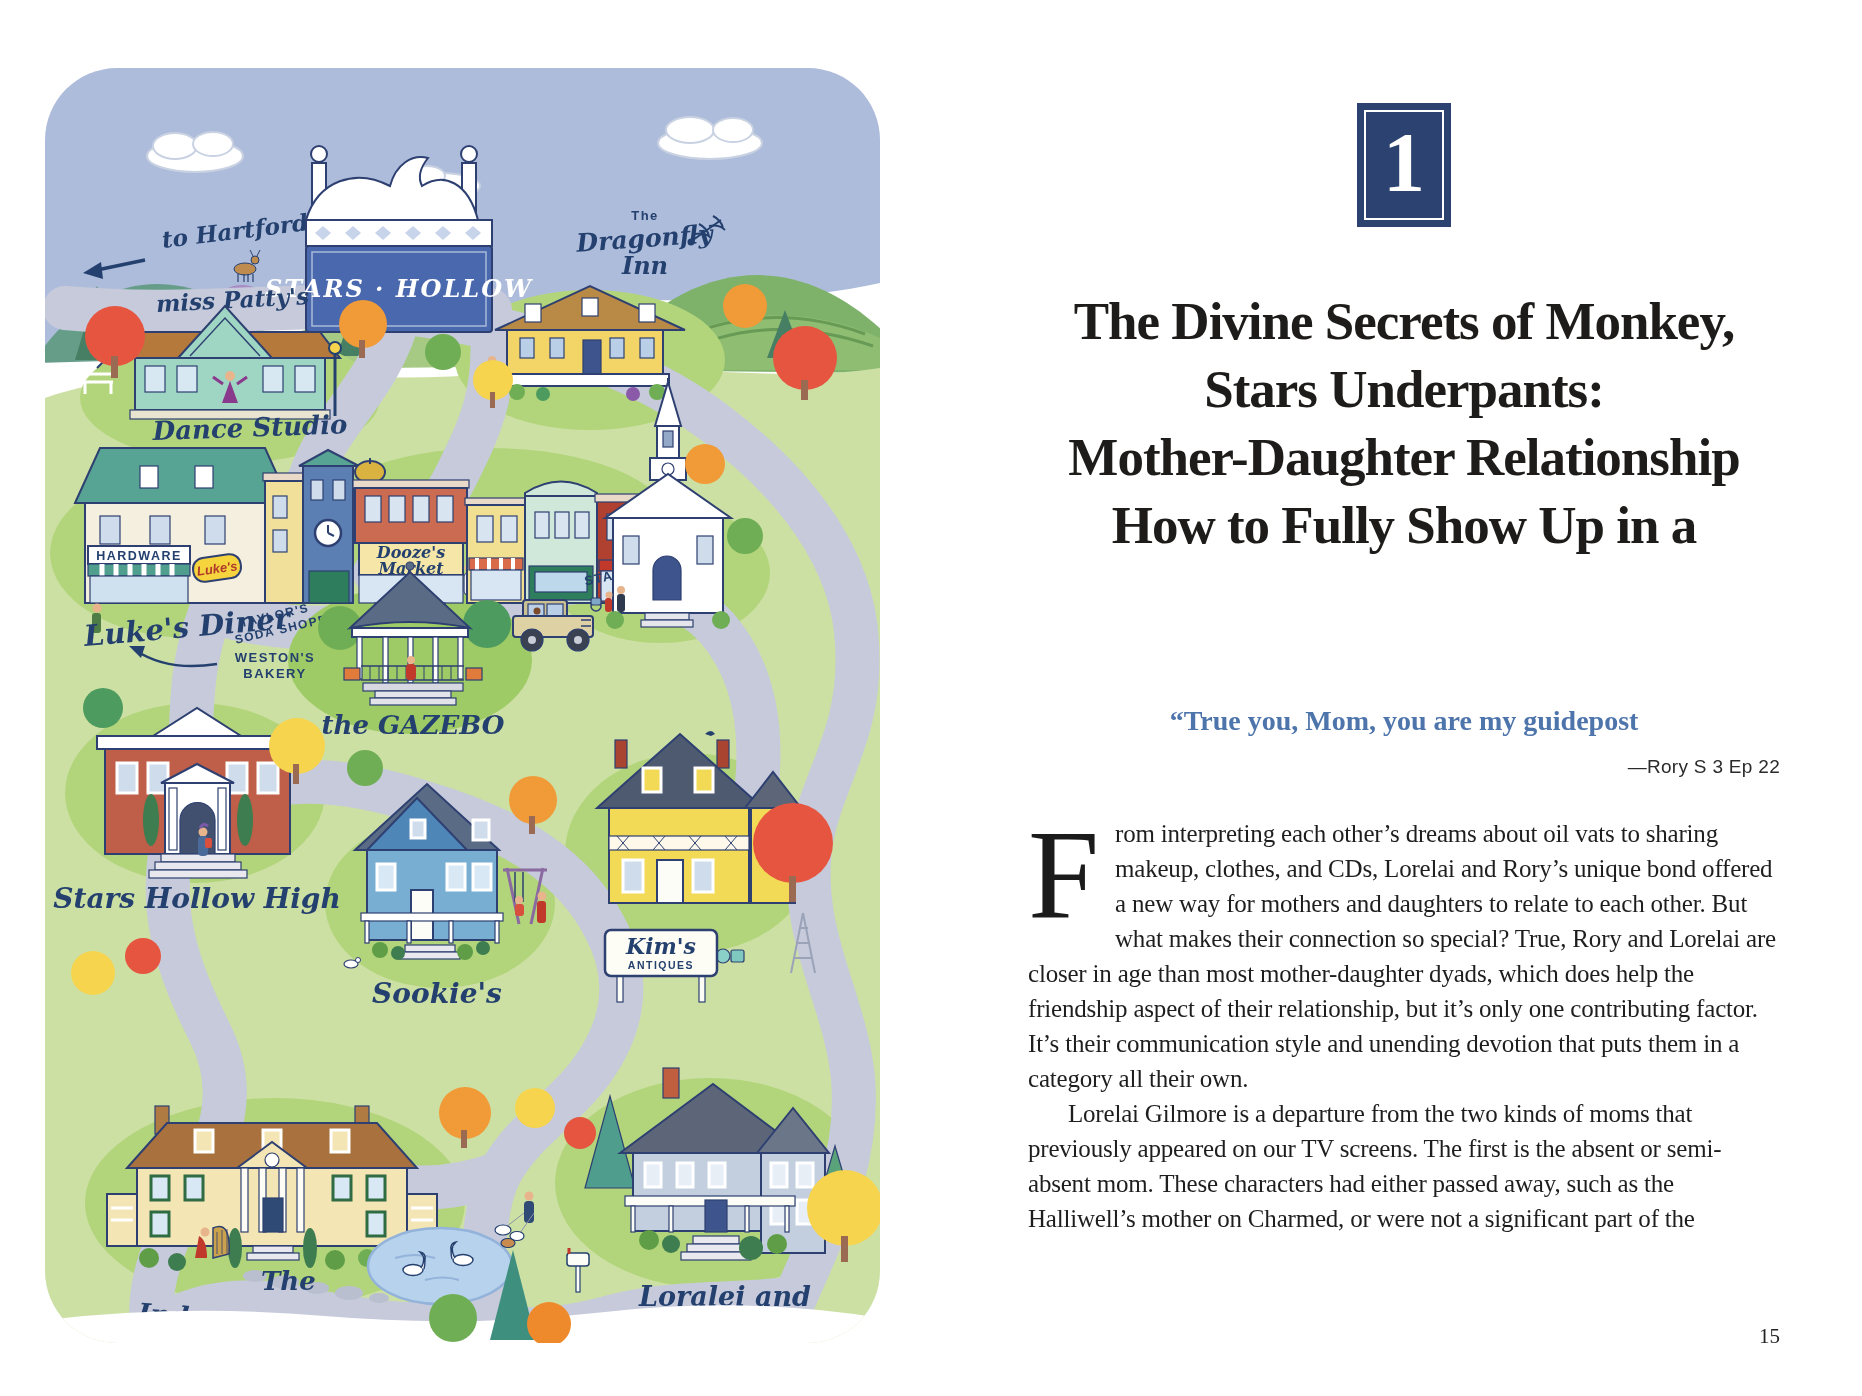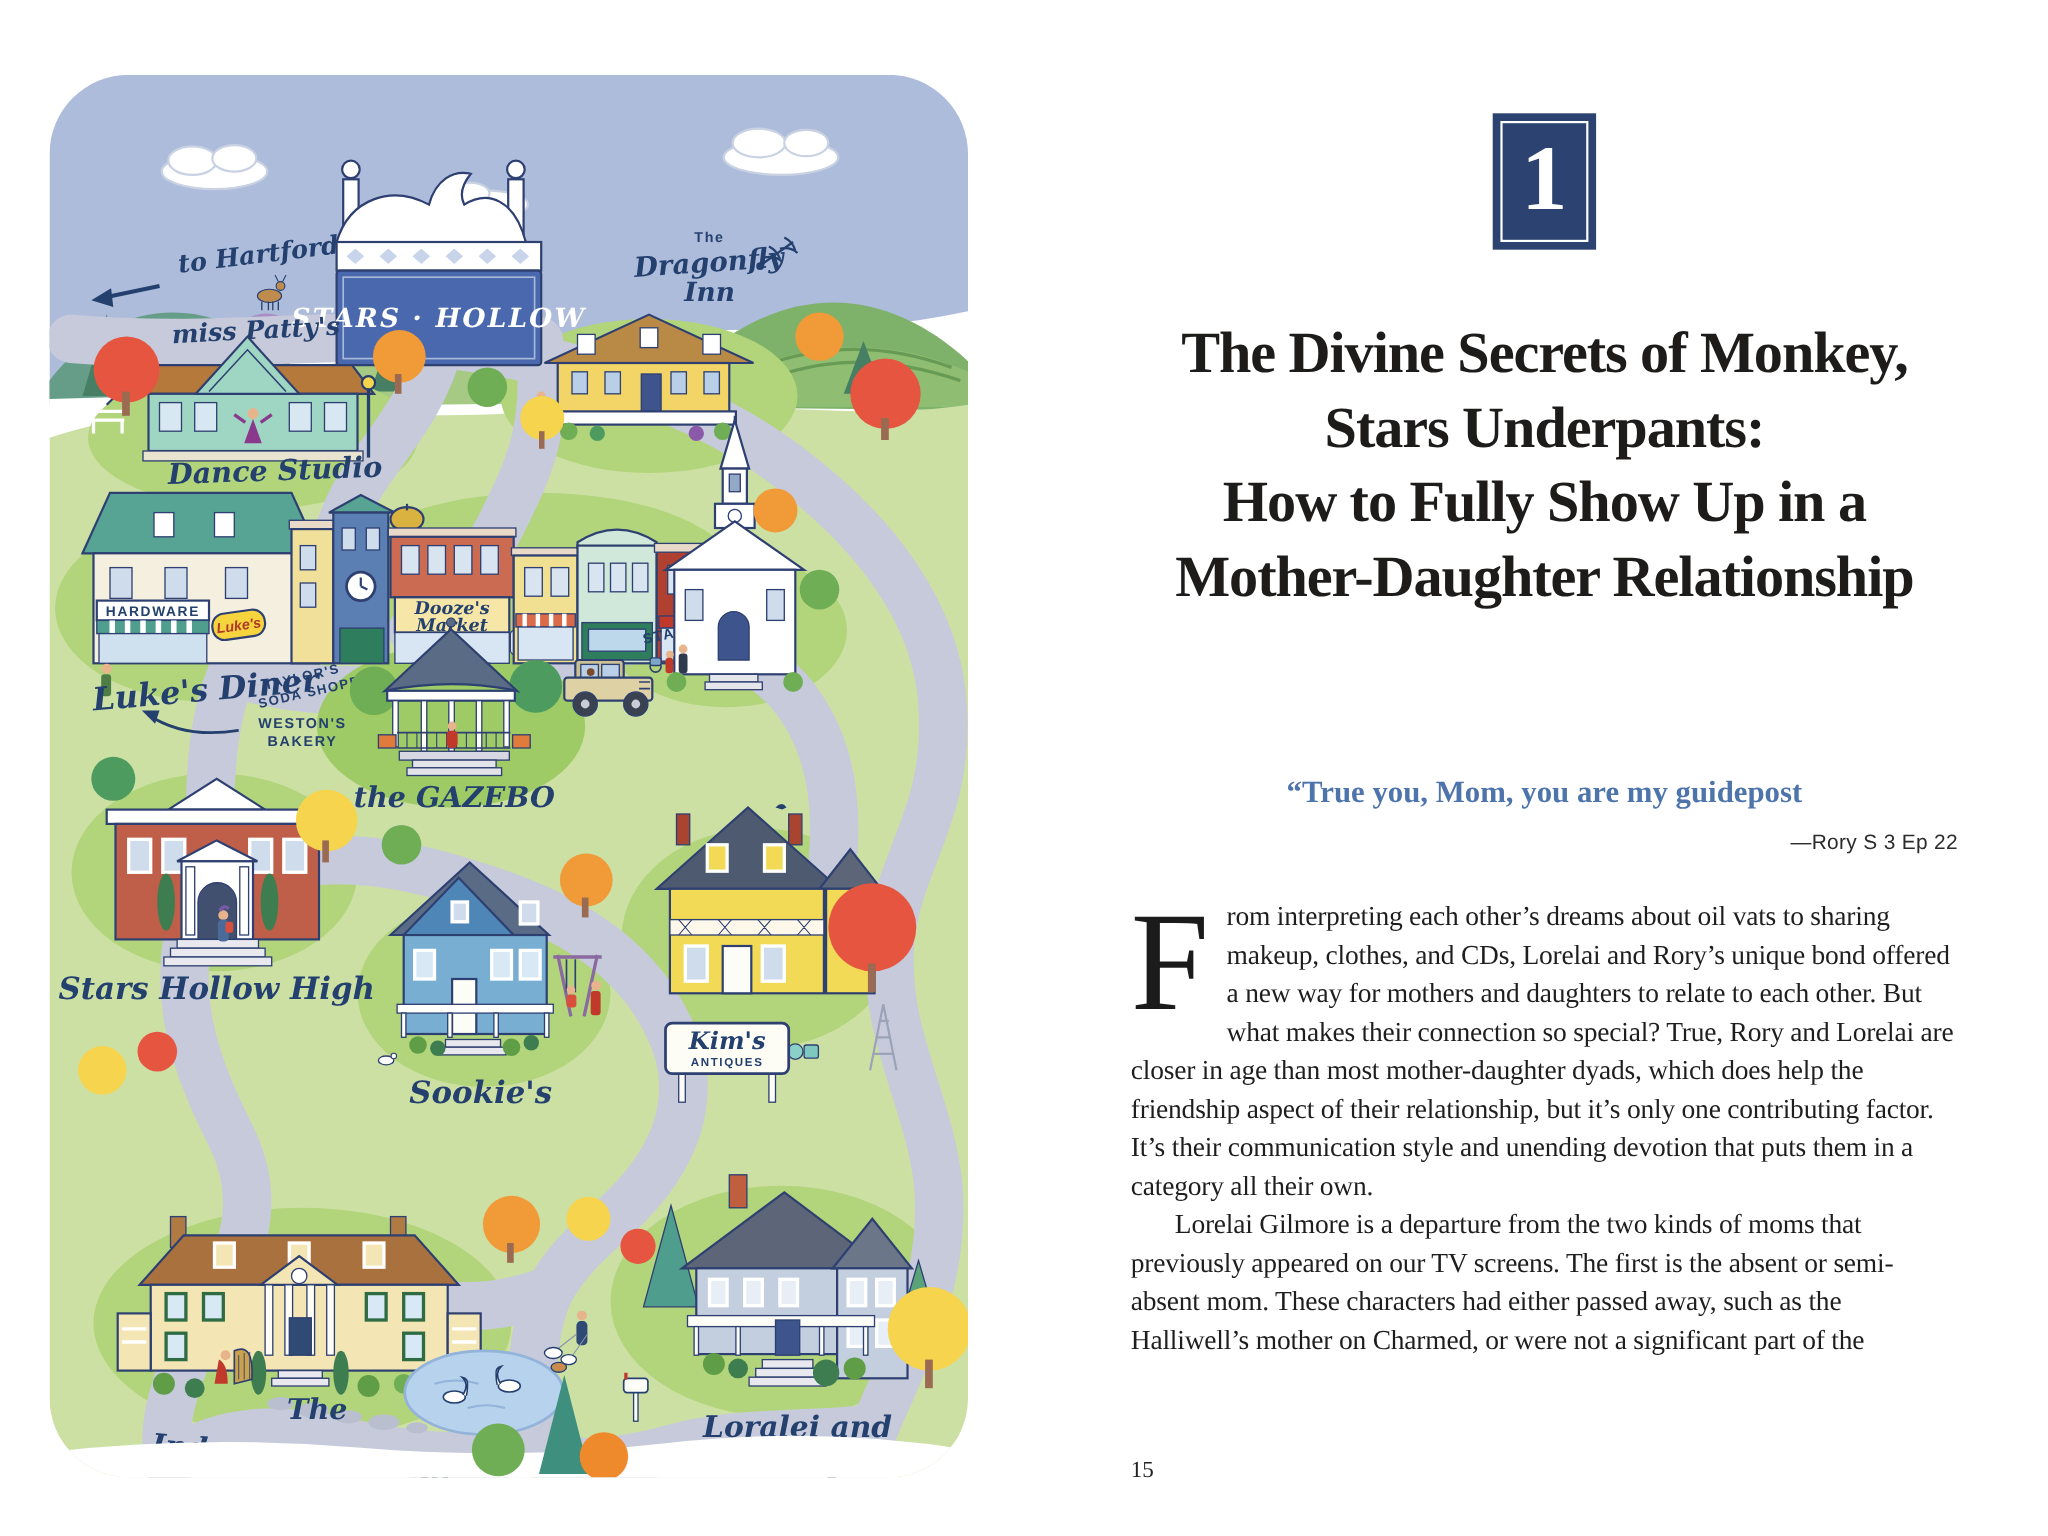--- a/index.html
+++ b/index.html
@@ -22,21 +22,21 @@
        font-weight:bold;font-size:28px;line-height:39px;color:#4d74ab;}
   .quote span{display:block;}
   .attribution{margin-top:16px;text-align:right;font-family:"Liberation Sans",sans-serif;
        font-weight:normal;font-size:19px;color:#2b2b2b;letter-spacing:.3px;}
   .para{font-family:"Liberation Serif",serif;font-size:25px;line-height:35px;
        color:#1e1e1e;margin:0;letter-spacing:-.2px;}
   .p1{margin-top:38px;}
   .dropcap{float:left;font-family:"Liberation Serif",serif;font-size:128px;
        line-height:96px;padding:10px 16px 0 0;color:#1b1b1b;}
   .p2{text-indent:40px;}
-  .pagenum{position:absolute;top:1324px;left:0;width:100%;text-align:left;
+  .pagenum{position:absolute;top:1324px;left:0;width:100%;text-align:right;
        font-family:"Liberation Serif",serif;font-size:21px;color:#222222;}
 
   
   .script{font-family:"DejaVu Serif",serif;font-style:italic;font-weight:bold;fill:#24406e;}
   .caps{font-family:"Liberation Sans",sans-serif;font-weight:bold;fill:#24406e;letter-spacing:1.5px;}
   .signtext{font-family:"DejaVu Serif",serif;font-style:italic;font-weight:bold;fill:#ffffff;letter-spacing:2px;}
   .bldg{stroke:#2e4071;stroke-width:2;}
   .thin{stroke:#2e4071;stroke-width:1.2;}
 </style>
 </head>
@@ -613,22 +613,22 @@
 <div class="right-page">
   <div class="chapter-badge">
     <div class="badge-inner">
       <span>1</span>
     </div>
   </div>
 
   <h1 class="title">
     <span>The Divine Secrets of Monkey,</span>
     <span>Stars Underpants:</span>
+    <span>Mother-Daughter Relationship</span>
     <span>How to Fully Show Up in a</span>
-    <span>Mother-Daughter Relationship</span>
   </h1>
 
   <div class="quote">
     <span>“True you, Mom, you are my guidepost</span>
   </div>
   <div class="attribution">—Rory S 3 Ep 22</div>
 
   <p class="para p1"><span class="dropcap">F</span><span>rom interpreting each other’s dreams about oil vats to sharing makeup, clothes, and CDs, Lorelai and Rory’s unique bond offered a new way for mothers and daughters to relate to each other. But what makes their connection so special? True, Rory and Lorelai are closer in age than most mother-daughter dyads, which does help the friendship aspect of their relationship, but it’s only one contributing factor. It’s their communication style and unending devotion that puts them in a category all their own.</span></p>
   <p class="para p2">Lorelai Gilmore is a departure from the two kinds of moms that previously appeared on our TV screens. The first is the absent or semi-absent mom. These characters had either passed away, such as the Halliwell’s mother on Charmed, or were not a significant part of the</p>
 

